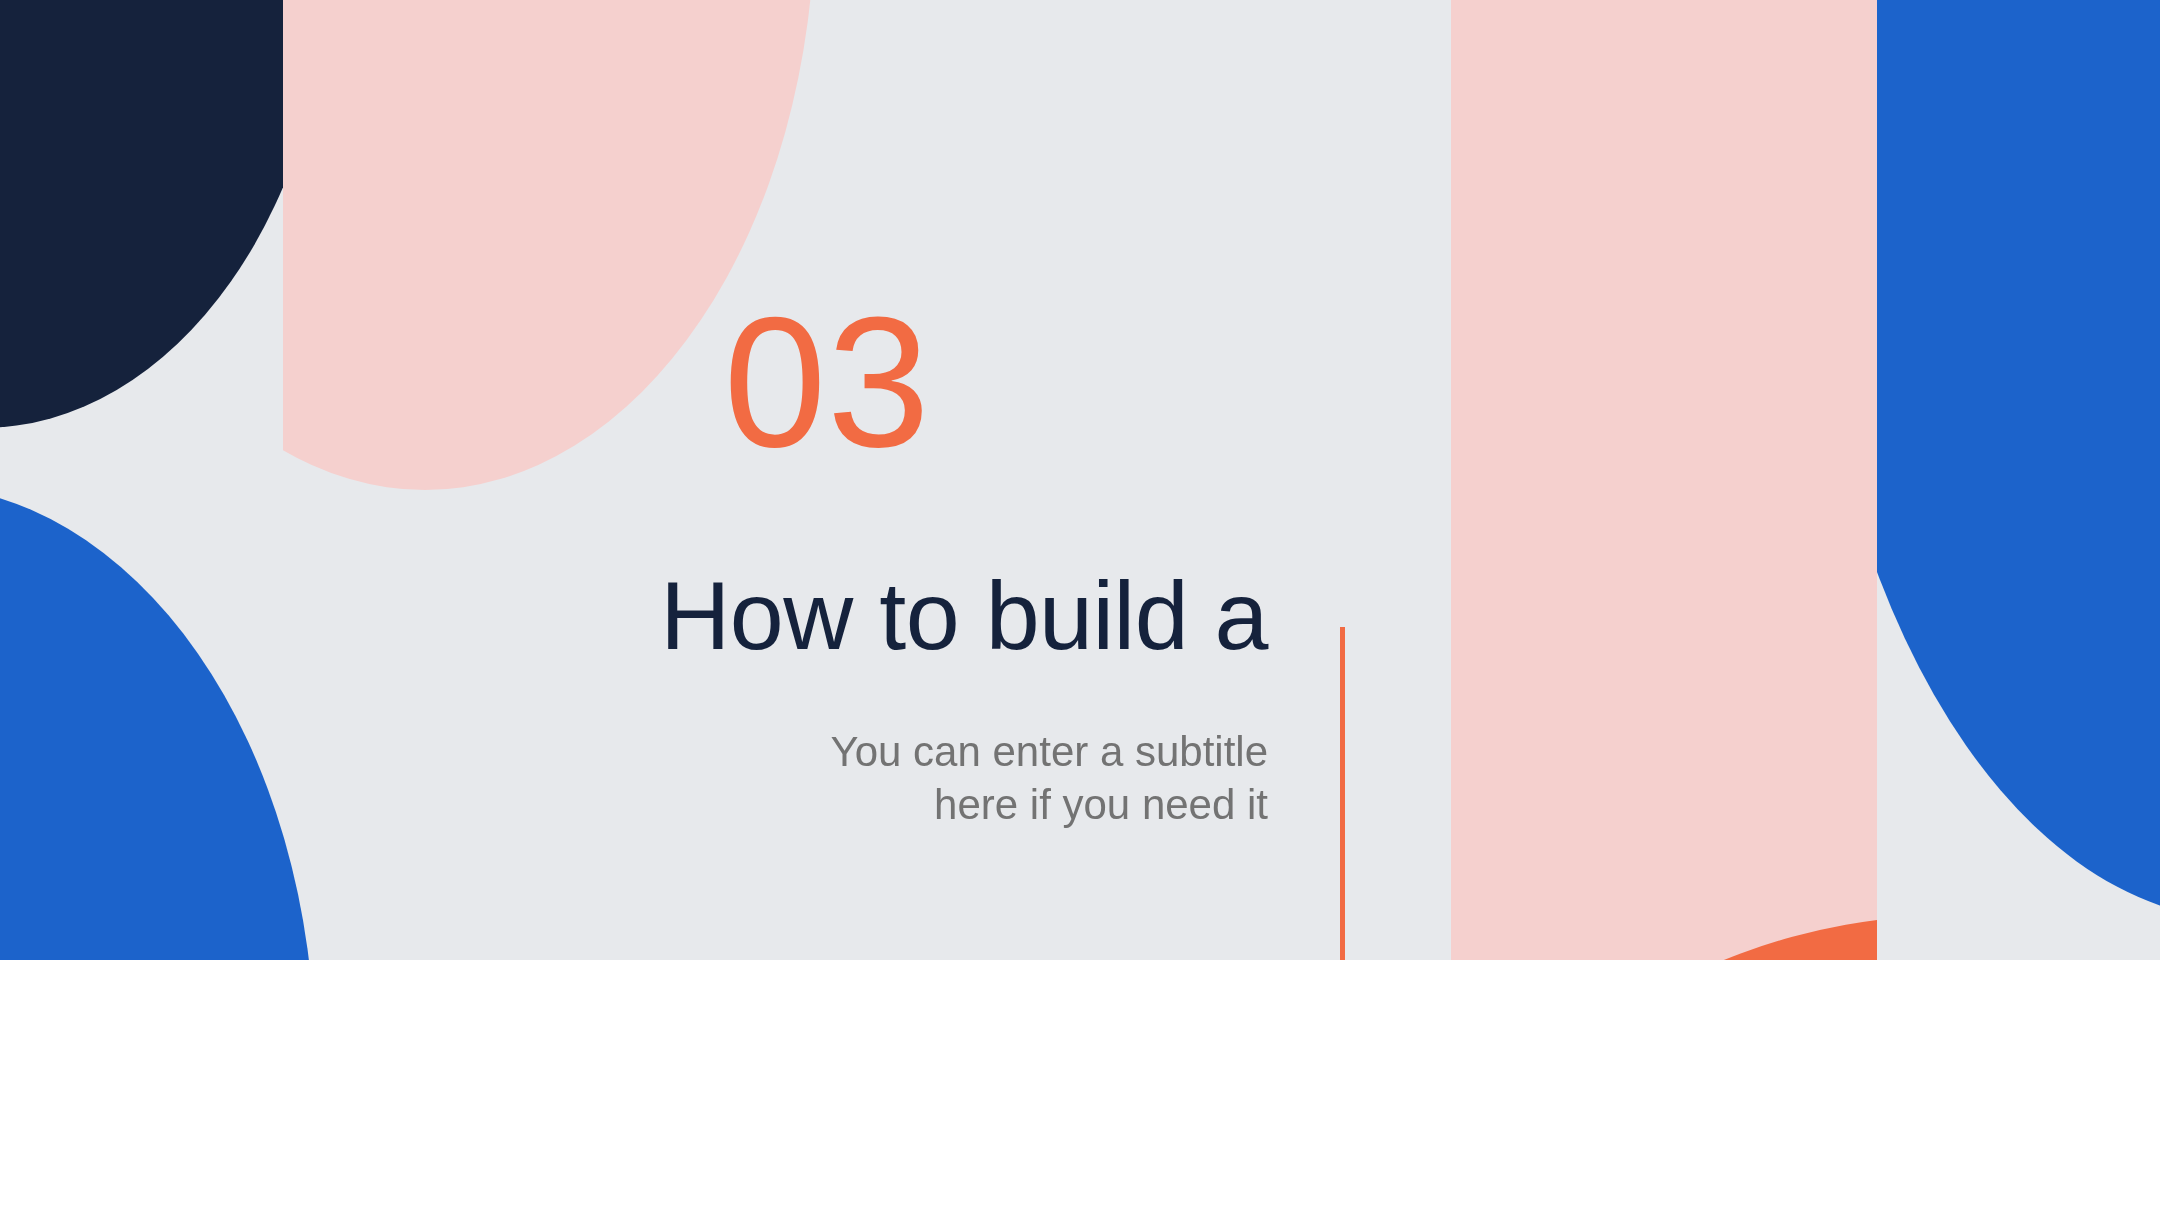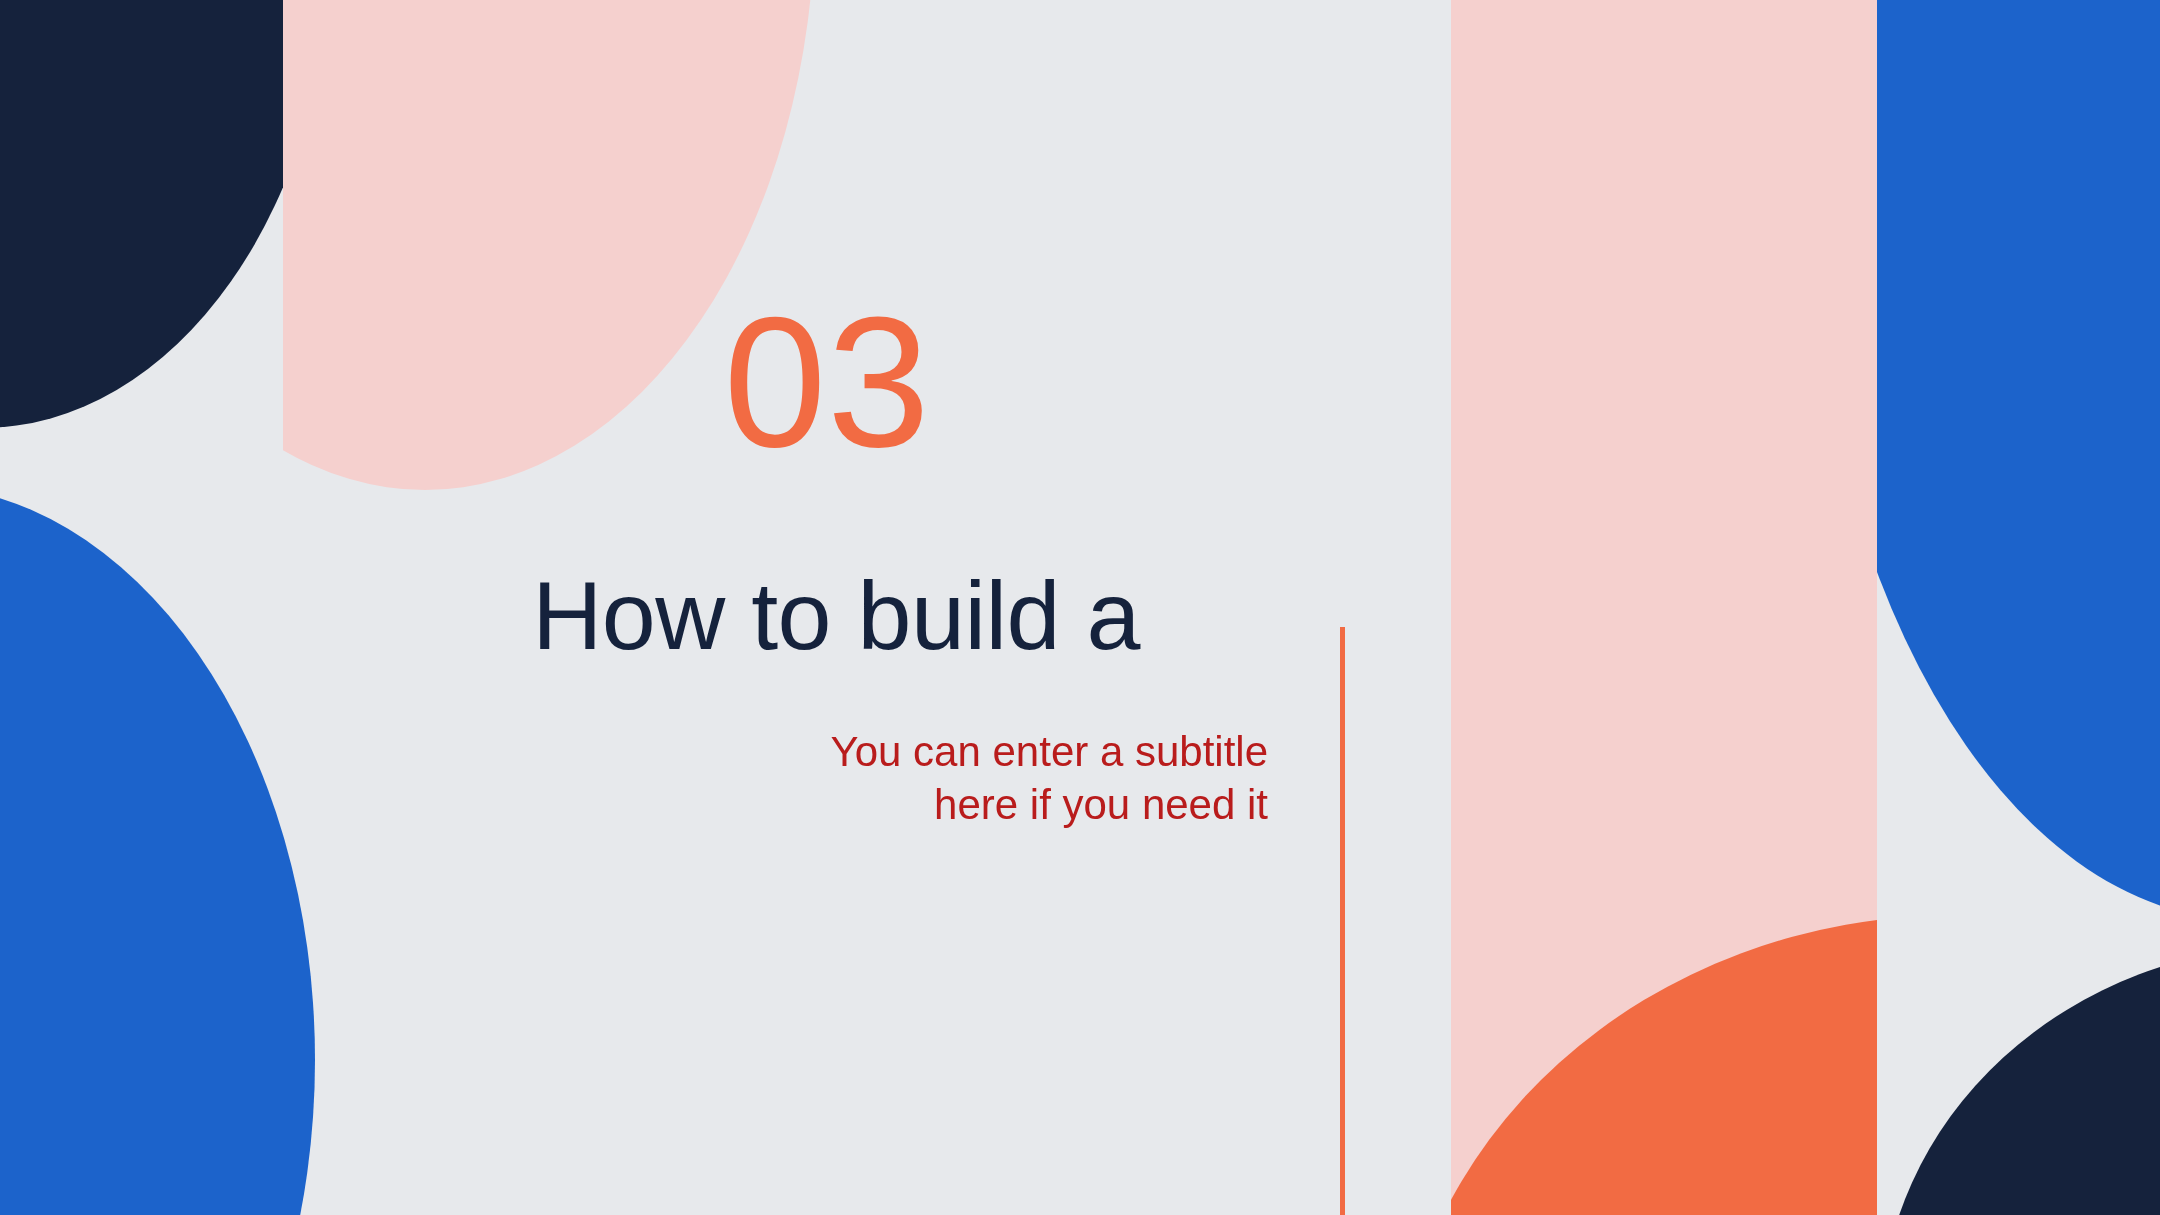--- a/index.html
+++ b/index.html
@@ -4,21 +4,21 @@
 <title>Slide 03</title>
 <style>
   html, body {
     margin: 0;
     padding: 0;
     background: #ffffff;
   }
   .slide {
     position: relative;
     width: 2160px;
-    height: 1215px;
+    height: 960px;
     overflow: hidden;
     background: #E7E9EC;
     font-family: "Liberation Sans", sans-serif;
   }
 
   
   .bg-layer {
     position: absolute;
     inset: 0;
     overflow: hidden;
@@ -60,24 +60,24 @@
     text-align: center;
     padding-right: 18px;
   }
   .slide-title {
     color: #15223C;
     font-size: 97px;
     line-height: 1.18;
     font-weight: 400;
     letter-spacing: -0.5px;
     margin: 4px;
-    text-align: center;
+    text-align: right;
   }
   .slide-subtitle {
-    color: #b91c1c;
+    color: #737373;
     font-size: 42px;
     line-height: 1.25;
     font-weight: 400;
     margin: 53px 0 0 0;
     padding-right: 4px;
   }
 </style>
 </head>
 <body>
 

